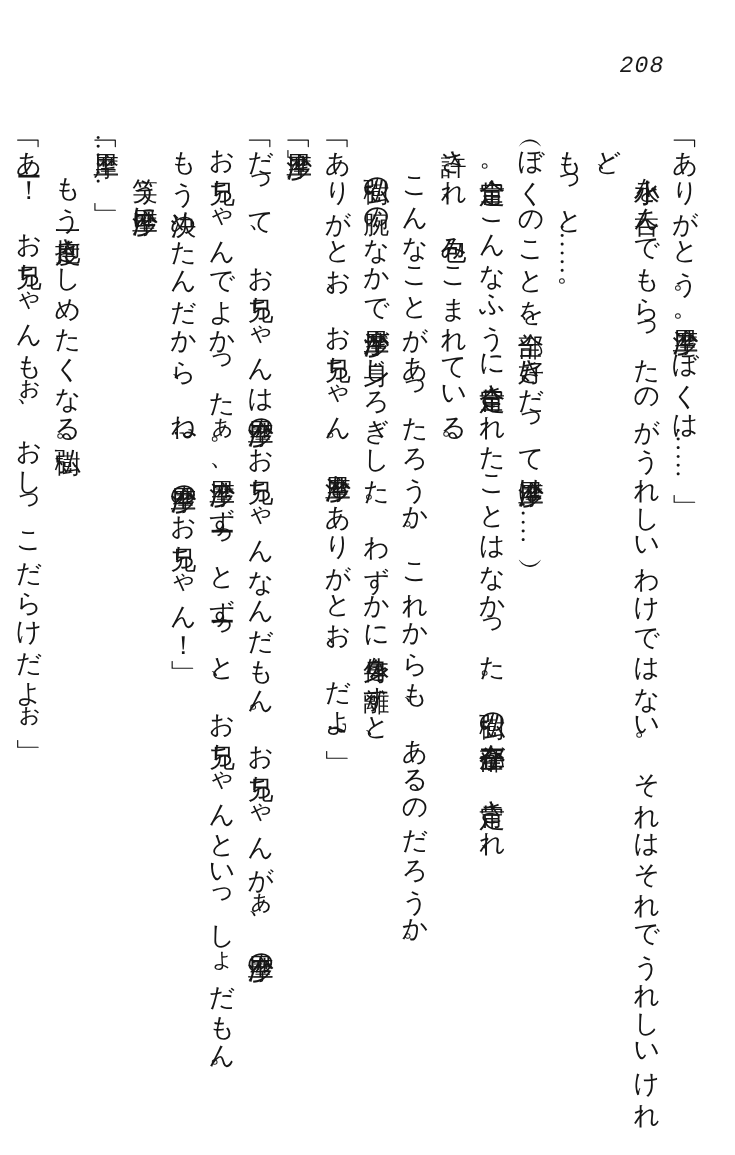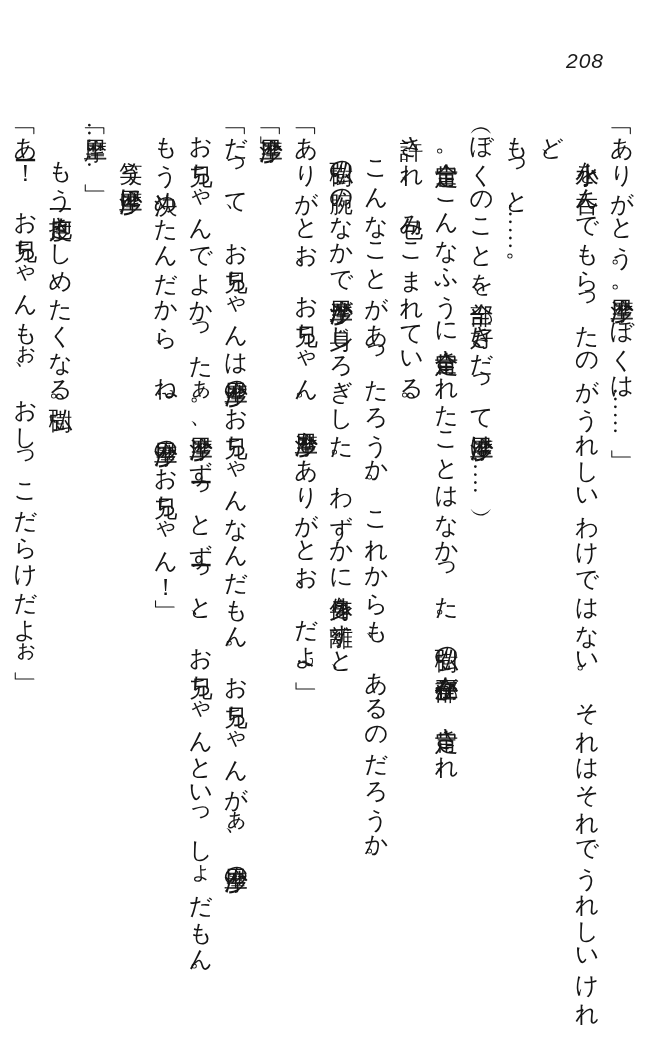--- a/index.html
+++ b/index.html
@@ -12,21 +12,21 @@
   .book-page {
     position: relative;
     width: 668px;
     height: 1050px;
     background: #ffffff;
   }
   .page-number {
     position: absolute;
     top: 49px;
     right: 64px;
-    font-family: Liberation Sans, sans-serif;
+    font-family: Liberation Mono, monospace;
     font-style: italic;
     font-size: 21px;
     color: #1a1a1a;
     letter-spacing: 1px;
   }
   .text-block {
     position: absolute;
     top: 120px;
     right: 29px;
     height: 920px;

